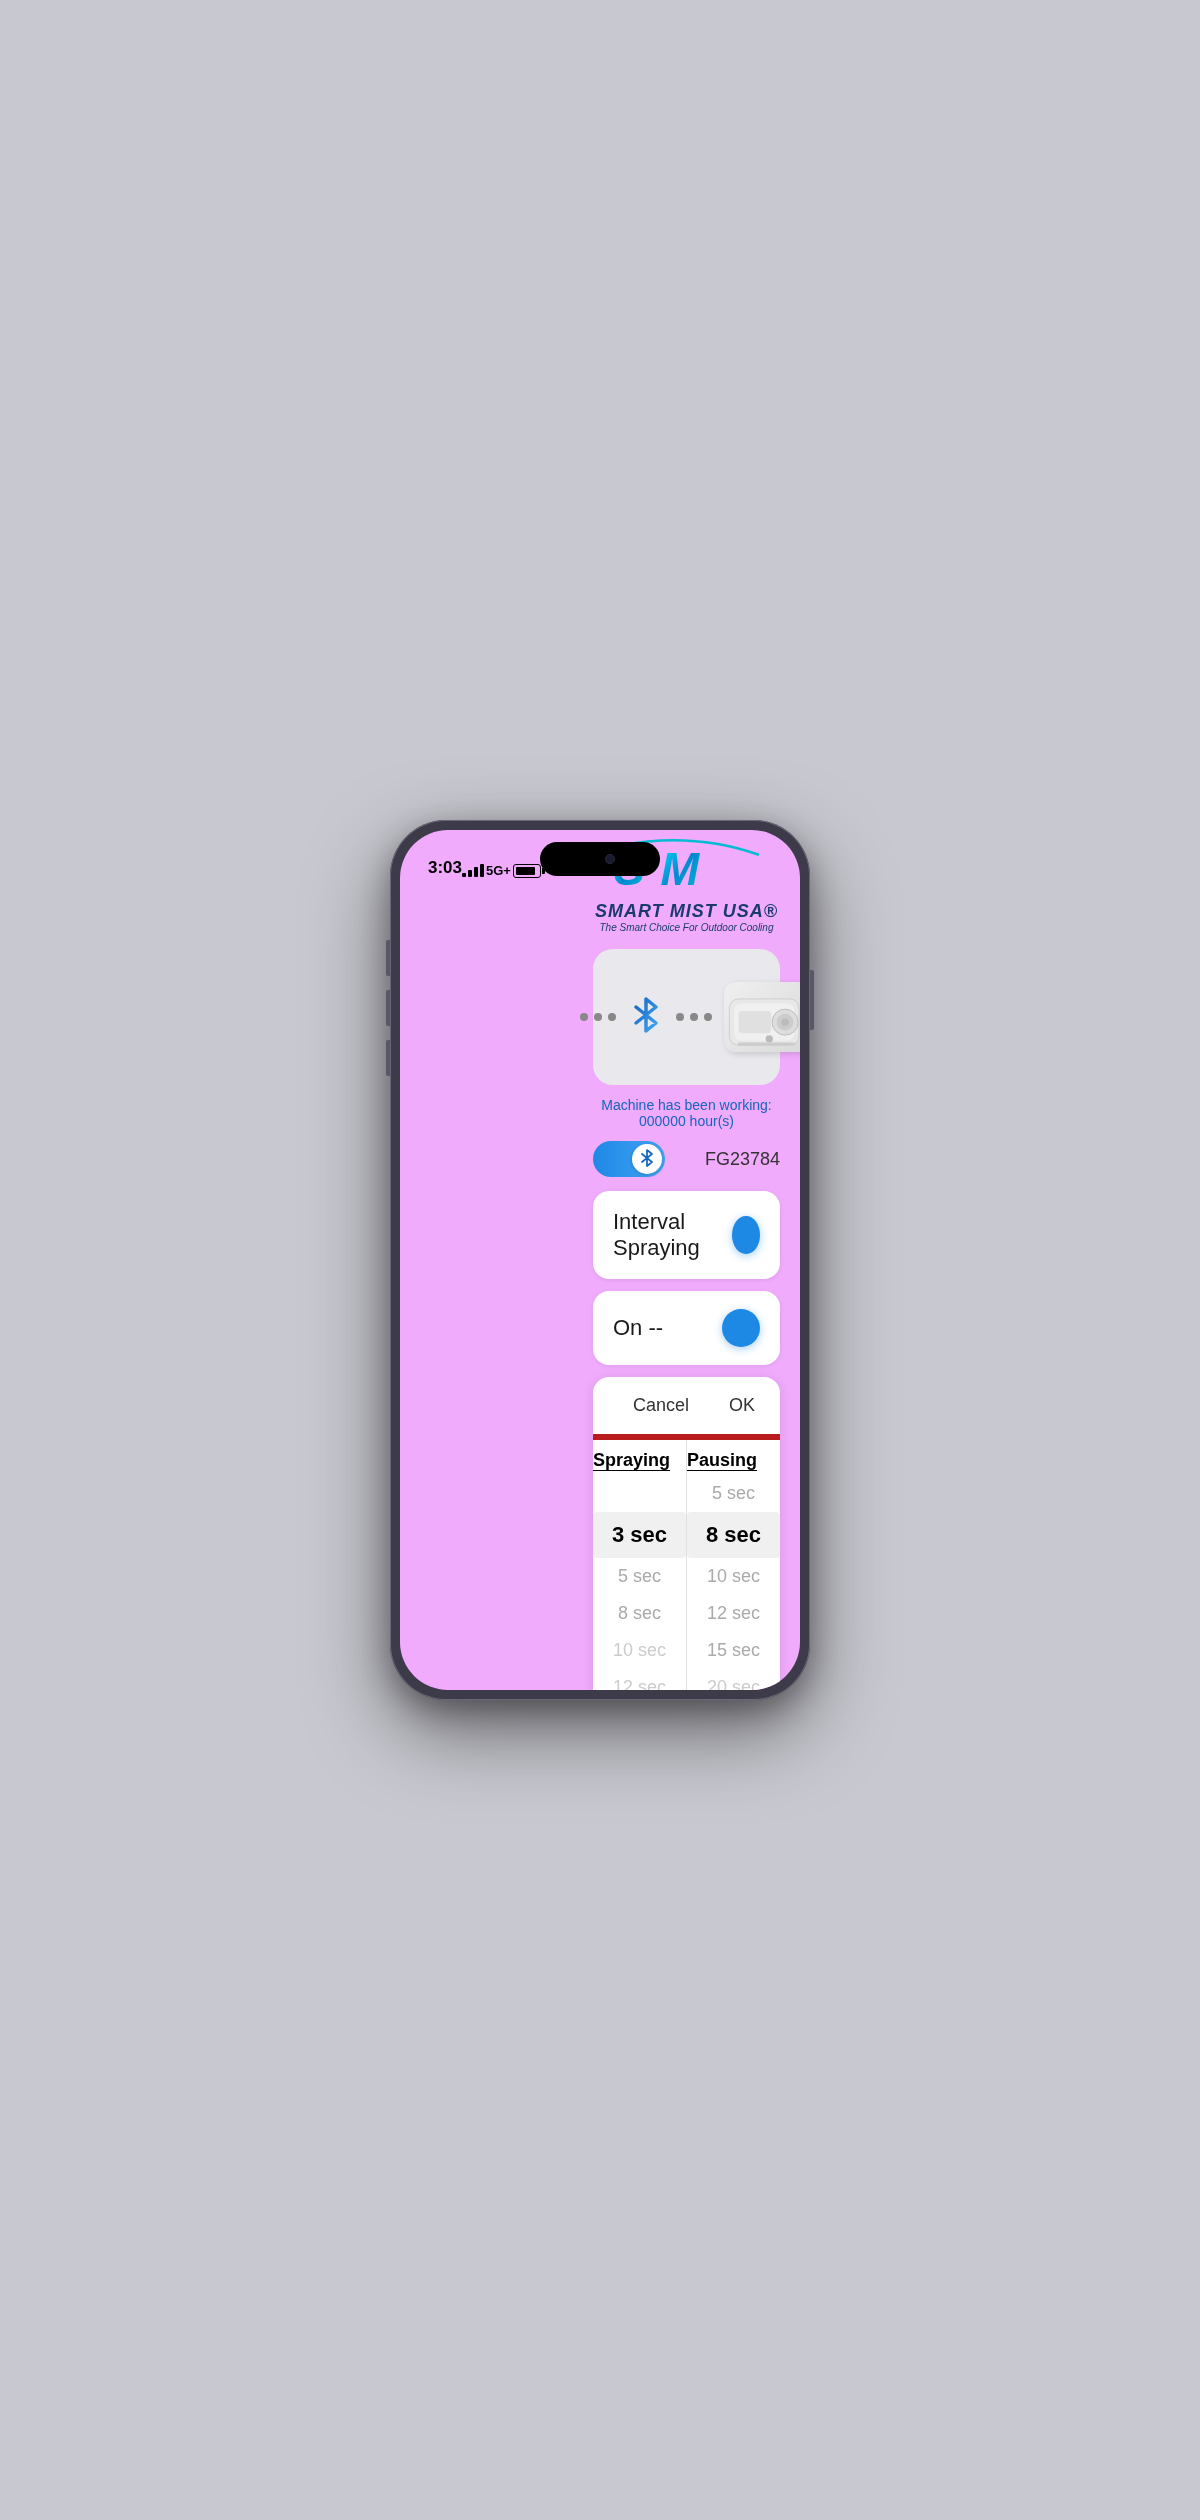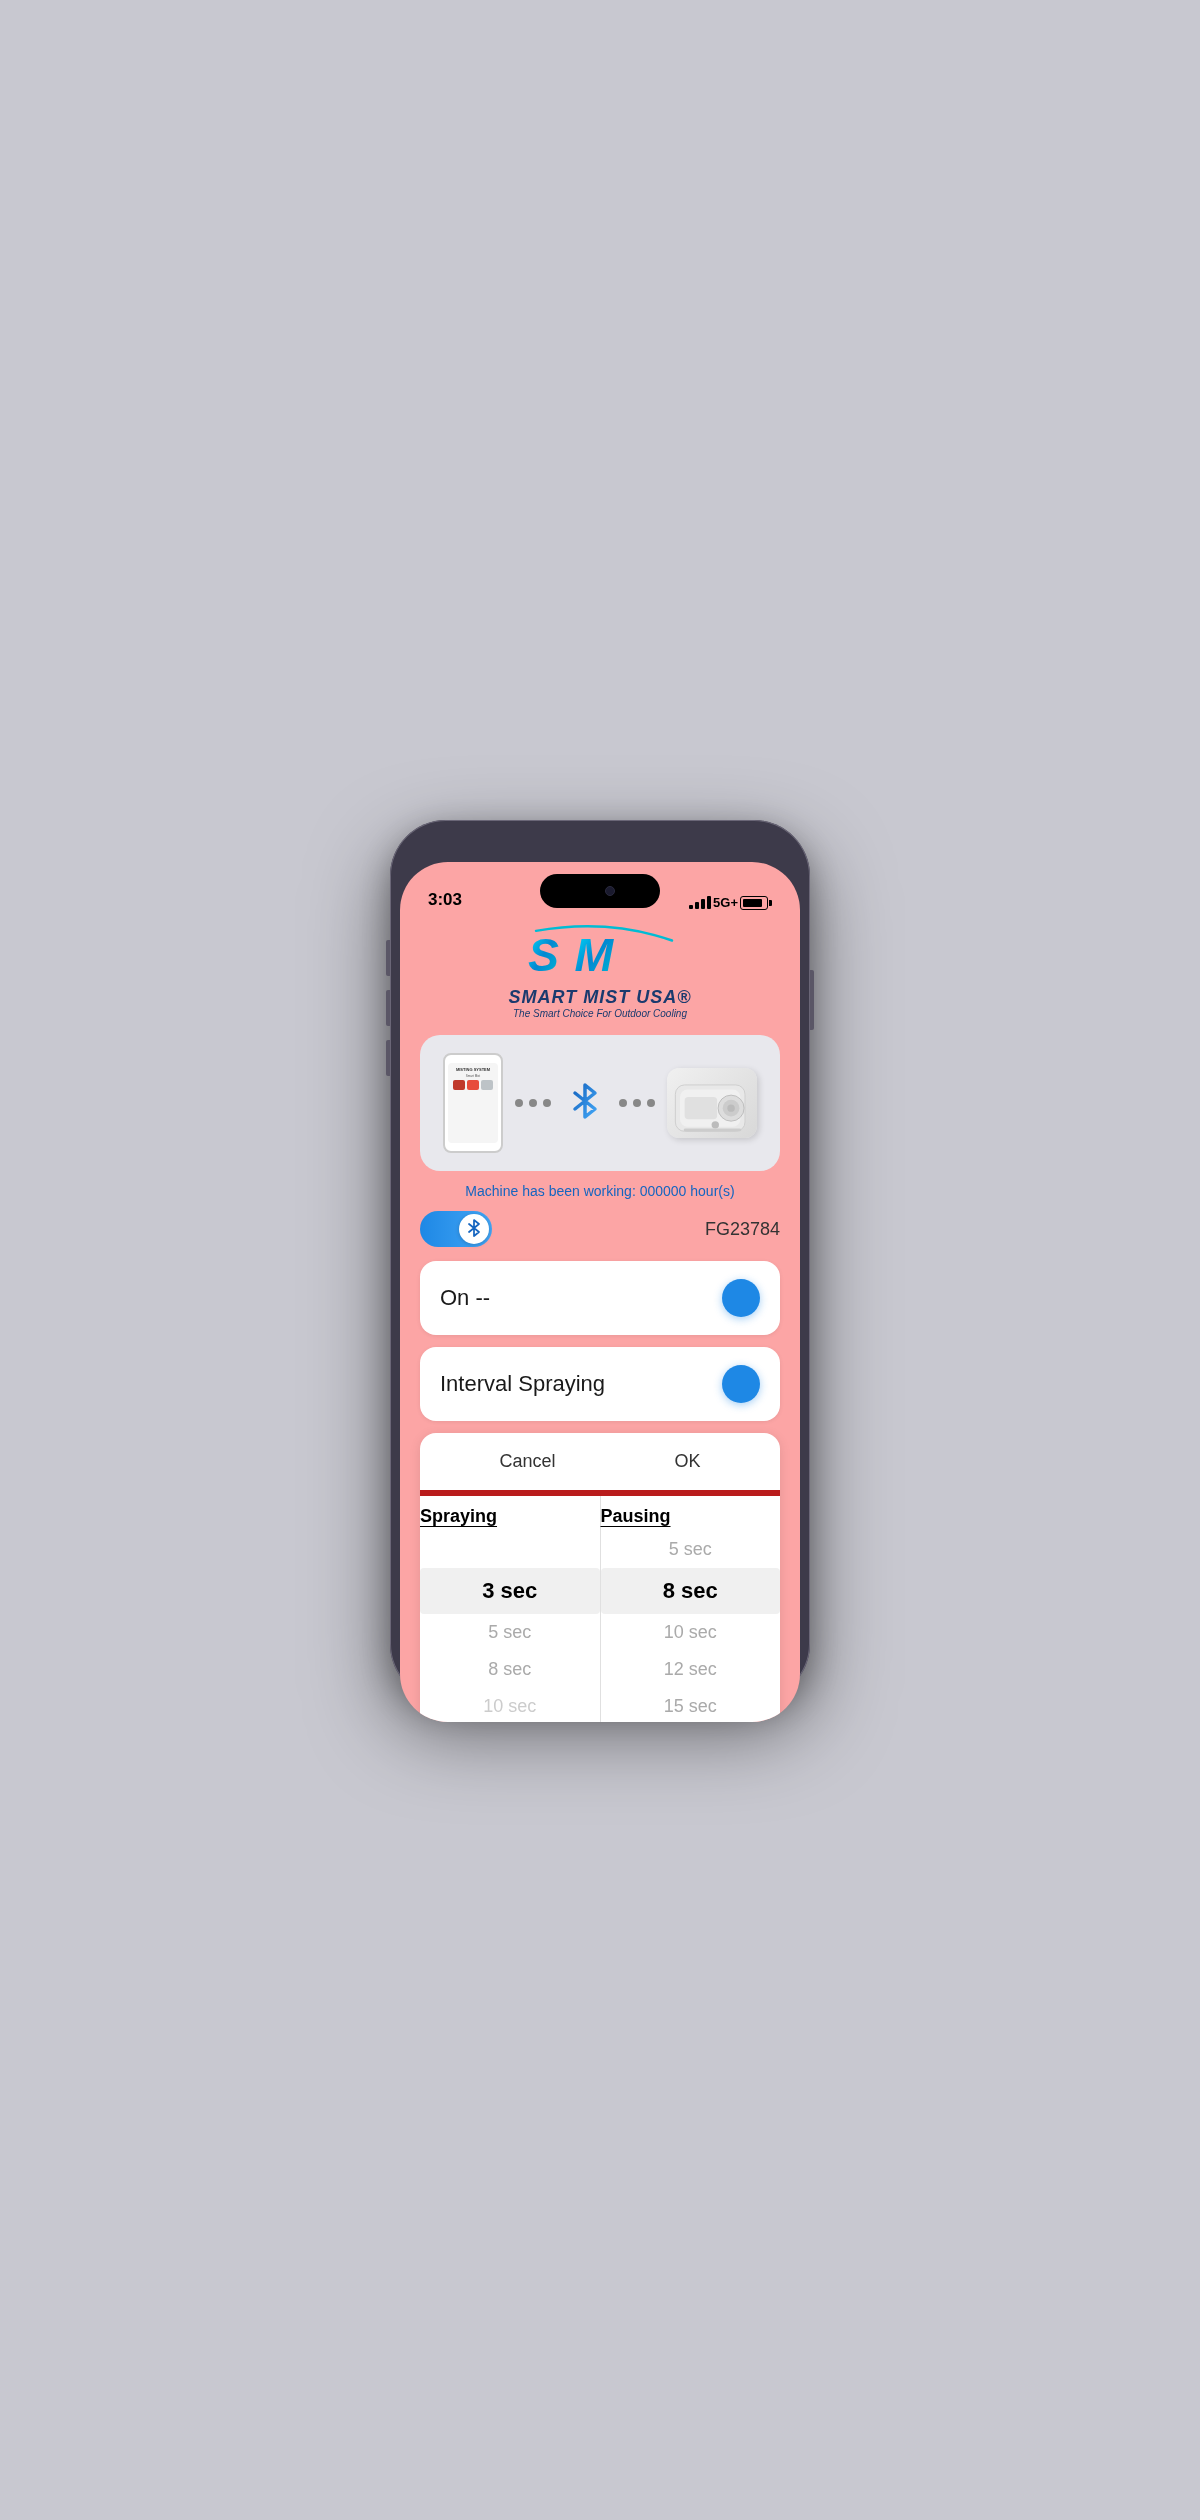--- a/index.html
+++ b/index.html
@@ -45,27 +45,26 @@
       top: 150px;
       width: 4px;
       height: 60px;
       background: #5a5666;
       border-radius: 0 2px 2px 0;
     }
 
     .phone-inner {
       width: 100%;
       height: 100%;
-      background: #fca5a5;
+      background: #f0abfc;
       border-radius: 48px;
       overflow: hidden;
       position: relative;
       display: flex;
-      flex-direction: column;
-      margin-top: 32px;
+      flex-direction: row;
     }
 
     
     .dynamic-island {
       position: absolute;
       top: 12px;
       left: 50%;
       transform: translateX(-50%);
       width: 120px;
       height: 34px;
@@ -557,26 +556,26 @@
           <div class="toggle-knob">
             <svg width="18" height="22" viewBox="0 0 36 44">
               <path d="M18 4 L28 12 L18 20 L18 4 Z M18 20 L28 28 L18 36 L18 20 Z M18 4 L18 36 M8 12 L18 20 M8 28 L18 20" stroke="#1565c0" stroke-width="3.5" fill="none" stroke-linejoin="round" stroke-linecap="round"></path>
             </svg>
           </div>
         </div>
         <span class="device-id">FG23784</span>
       </div>
 
       <div class="control-card">
-        <span class="control-label">On --</span>
+        <span class="control-label">Interval Spraying</span>
         <div class="toggle-dot"></div>
       </div>
 
       <div class="control-card">
-        <span class="control-label">Interval Spraying</span>
+        <span class="control-label">On --</span>
         <div class="toggle-dot"></div>
       </div>
 
       <div class="picker-overlay">
 
         <div class="picker-header">
           <span class="picker-btn">Cancel</span>
           <span class="picker-btn">OK</span>
         </div>
 

